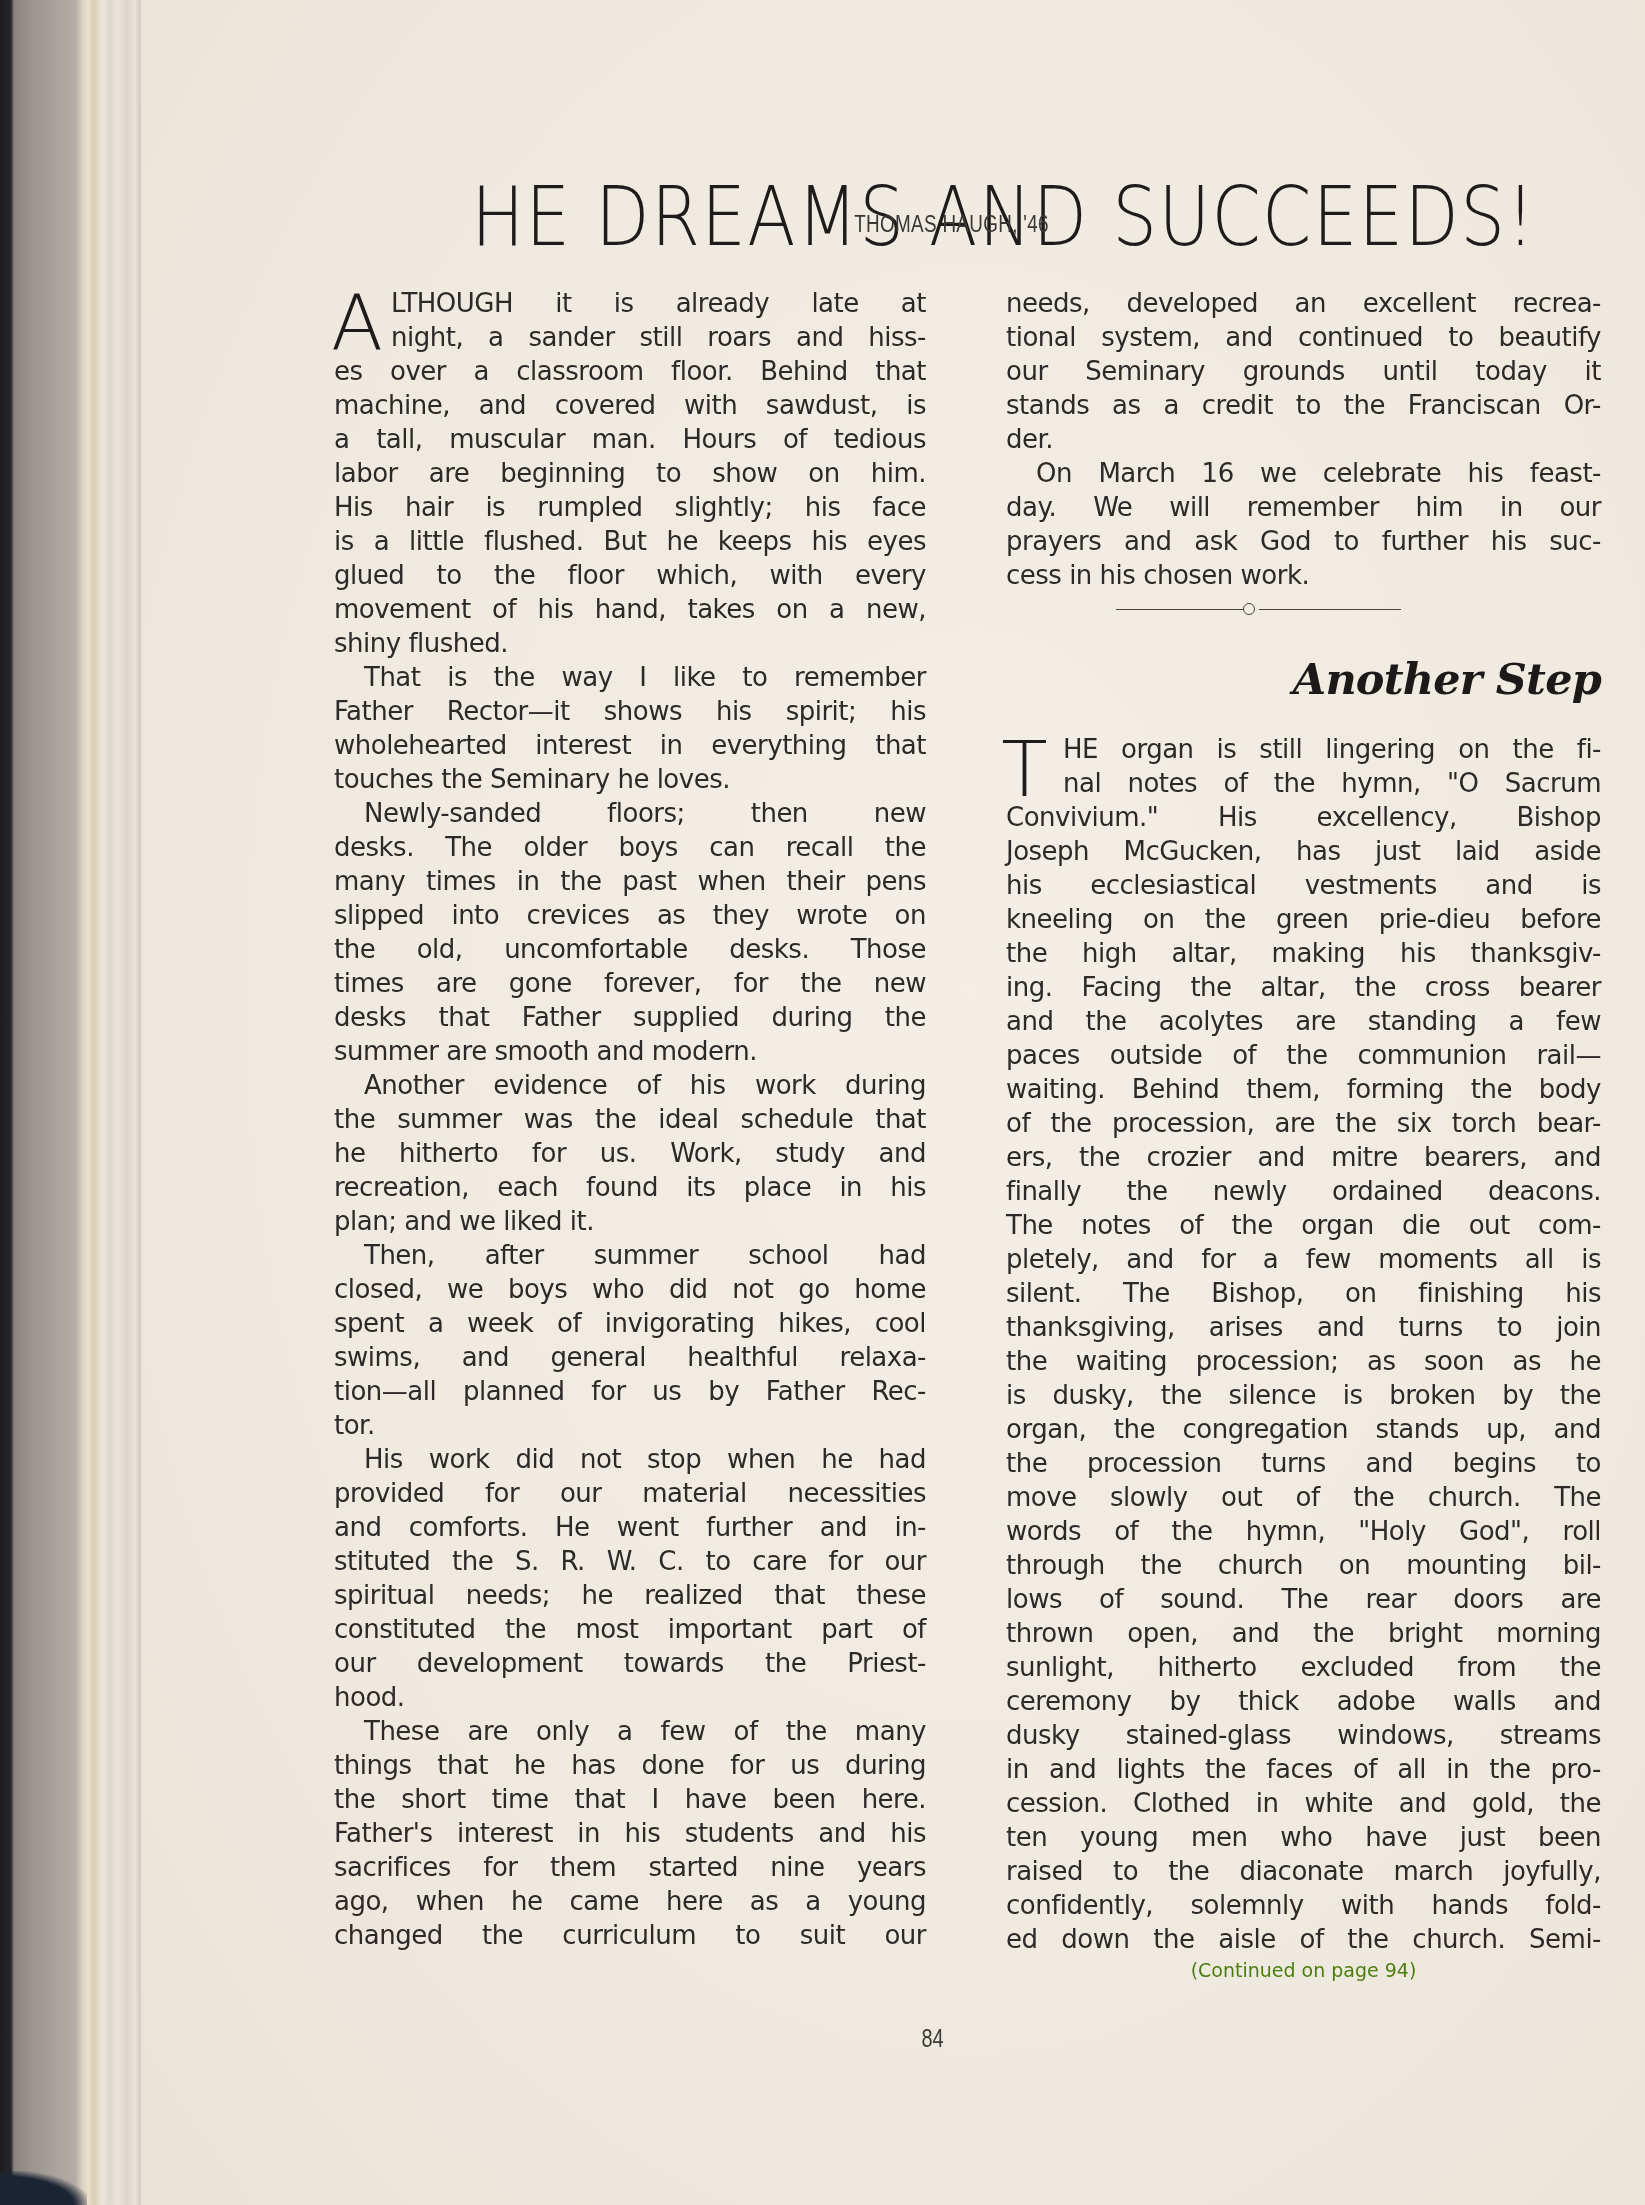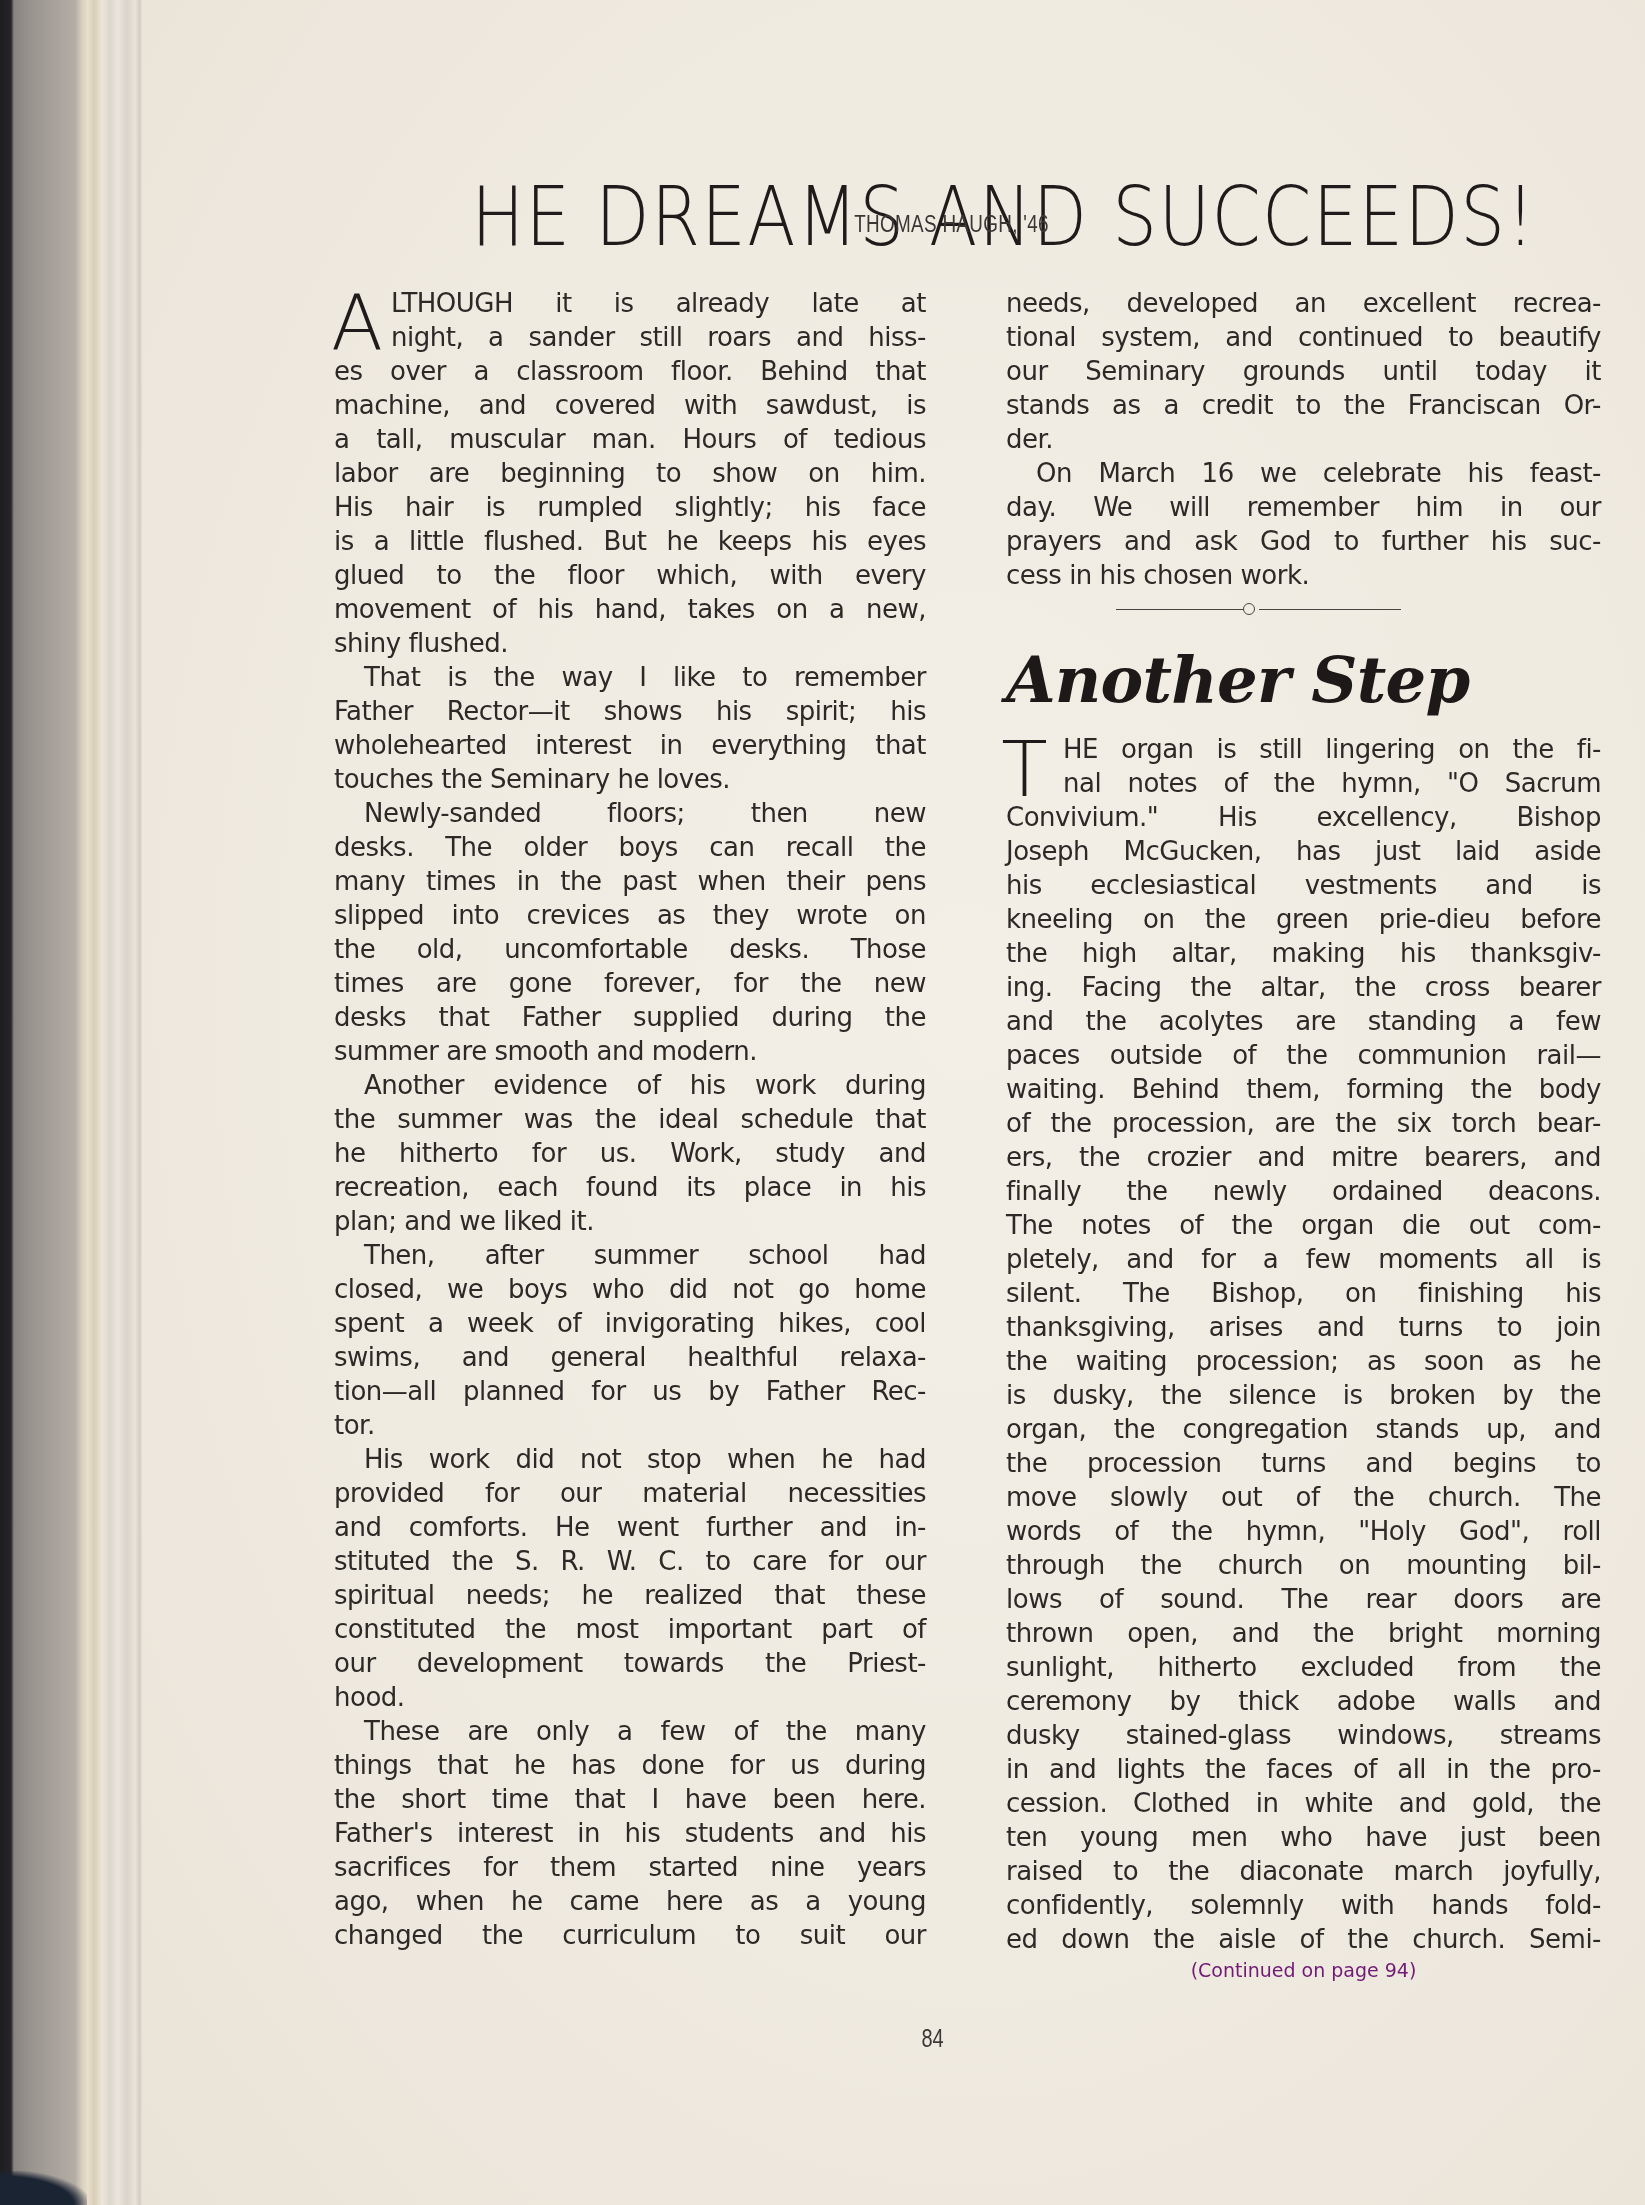--- a/index.html
+++ b/index.html
@@ -46,26 +46,26 @@
   .dropcap.a { left: -3.1px; top: 1.6px; }
   .dropcap.t { left: -4.7px; top: 1.6px; }
 
   .sep { position: relative; height: 35px; }
   .sep .line { position: absolute; top: 16.5px; height: 1.6px; background: #4a4440; }
   .sep .l1 { left: 110px; width: 128px; }
   .sep .l2 { left: 253px; width: 142px; }
   .sep .o { position: absolute; left: 237px; top: 11px; width: 10.2px; height: 10.2px;
     border: 1.6px solid #4a4440; border-radius: 50%; }
 
-  .subhead { height: 105px; line-height: 105px; text-align: left;
+  .subhead { height: 105px; line-height: 105px; text-align: right;
     font-family: "DejaVu Serif", serif; font-style: italic; font-weight: 700;
-    font-size: 64px; color: #1c1918; letter-spacing: -0.8px; }
+    font-size: 43px; color: #1c1918; letter-spacing: -0.8px; }
 
   .cont { display: block; margin-top: 3.1px; text-align: center; font-size: 19px;
-    line-height: 23.6px; color: #701a75; font-family: "DejaVu Sans", sans-serif; }
+    line-height: 23.6px; color: #4d7c0f; font-family: "DejaVu Sans", sans-serif; }
 
   .pagenum { position: absolute; left: 909px; top: 2024px; width: 47px; text-align: center;
     font-family: "Liberation Sans", sans-serif; font-size: 25px; color: #3c3835;
     transform: scaleX(0.8); }
 </style>
 </head>
 <body>
 
 <div class="spine"></div>
 <div class="spine-corner"></div>

